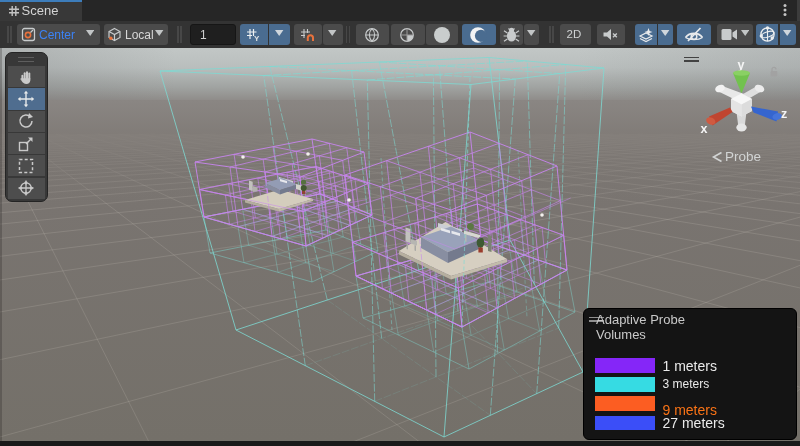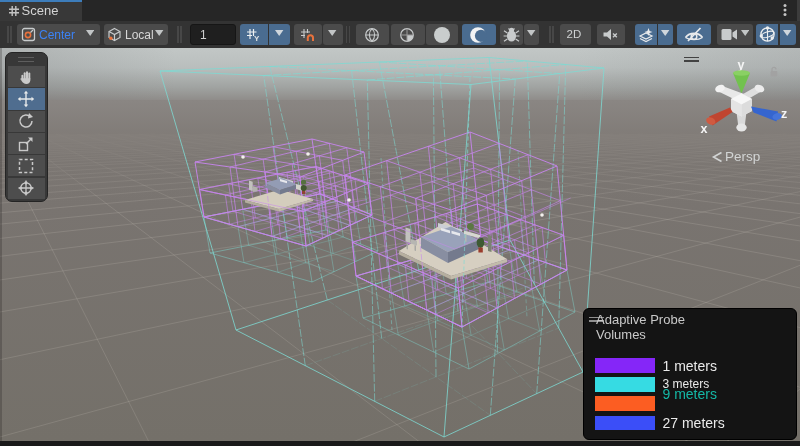--- a/index.html
+++ b/index.html
@@ -679,27 +679,27 @@
 <ellipse cx="83.2" cy="61.5" rx="4.8" ry="3.4" fill="#4574da" transform="rotate(-13 83.2 61.5)"></ellipse>
 <text x="87" y="62.5" font-size="12.5" font-weight="bold" fill="#f5f5f5" font-family="Liberation Sans">z</text>
 </svg>
 <svg class="abs" style="left:768px;top:65.5px" width="12" height="12" viewBox="0 0 12 12">
 <path d="M4 5 V3.4 A2 2 0 0 1 8 3.4" fill="none" stroke="#a2a2a2" stroke-width="1.3"></path>
 <rect x="2.6" y="5" width="6.8" height="5.4" rx="1" fill="#a2a2a2"></rect>
     </svg>
 <svg class="abs" style="left:711px;top:151px" width="12" height="12" viewBox="0 0 12 12">
 <path d="M10.5 1.5 L2.5 6 L10.5 10.5" fill="none" stroke="#d2d4d4" stroke-width="1.6"></path>
     </svg>
-<div class="abs" style="left:725px;top:149px;font-size:13.5px;color:#d2d4d4">Persp</div>
+<div class="abs" style="left:725px;top:149px;font-size:13.5px;color:#d2d4d4">Probe</div>
 <div class="abs" style="left:582.5px;top:308px;width:214px;height:131.5px;background:#141414;border-radius:6px;border:1px solid #000"></div>
 <div class="abs" style="left:588.5px;top:316.5px;width:15px;height:1.8px;background:#8f8f8f"></div>
 <div class="abs" style="left:588.5px;top:320.3px;width:15px;height:1.8px;background:#8f8f8f"></div>
 <div class="abs" style="left:596px;top:312px;font-size:13px;color:#c9c9c9">Adaptive Probe Volumes</div>
 <div class="abs" style="left:594.5px;top:358.0px;width:60px;height:14.5px;background:#8526f8"></div>
 <div class="abs" style="left:662.5px;top:357.5px;font-size:14px;color:#eaeaea">1 meters</div>
 <div class="abs" style="left:594.5px;top:377.2px;width:60px;height:14.5px;background:#36dbe3"></div>
 <div class="abs" style="left:662.5px;top:376.7px;font-size:12px;color:#eaeaea">3 meters</div>
 <div class="abs" style="left:594.5px;top:396.4px;width:60px;height:14.5px;background:#fc5d22"></div>
-<div class="abs" style="left:662.5px;top:386px;font-size:14px;color:#14b8a6">9 meters</div>
+<div class="abs" style="left:662.5px;top:402px;font-size:14px;color:#f97316">9 meters</div>
 <div class="abs" style="left:594.5px;top:415.6px;width:60px;height:14.5px;background:#3b4ef8"></div>
 <div class="abs" style="left:662.5px;top:415.1px;font-size:14px;color:#eaeaea">27 meters</div>
 <div class="abs" style="left:0;top:441px;width:800px;height:5px;background:#191919"></div>
 <div class="abs" style="left:0;top:48px;width:2px;height:393px;background:rgba(30,28,26,0.25)"></div>
 </div>
 </body></html>

